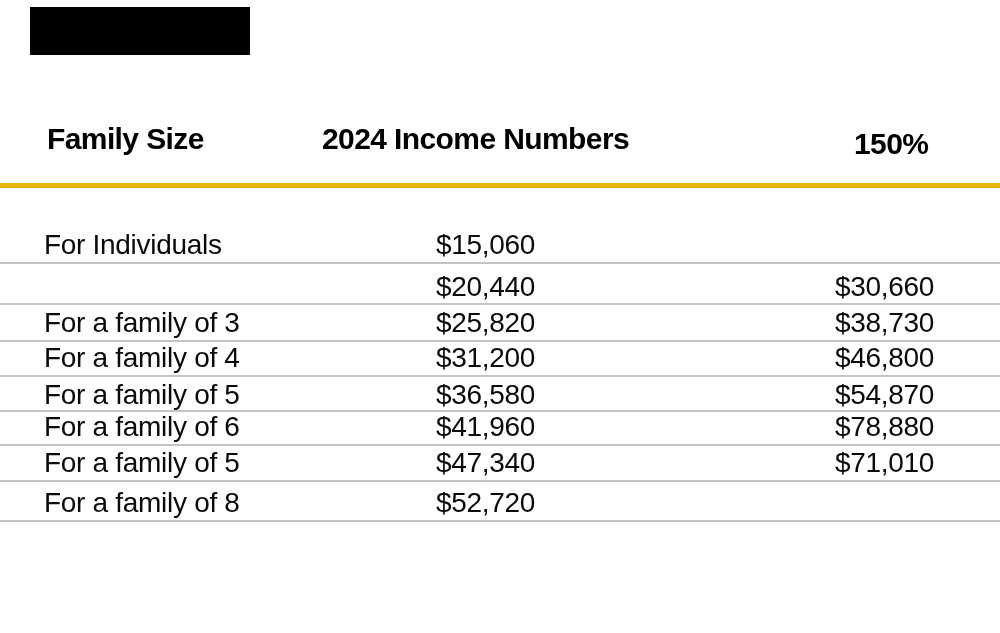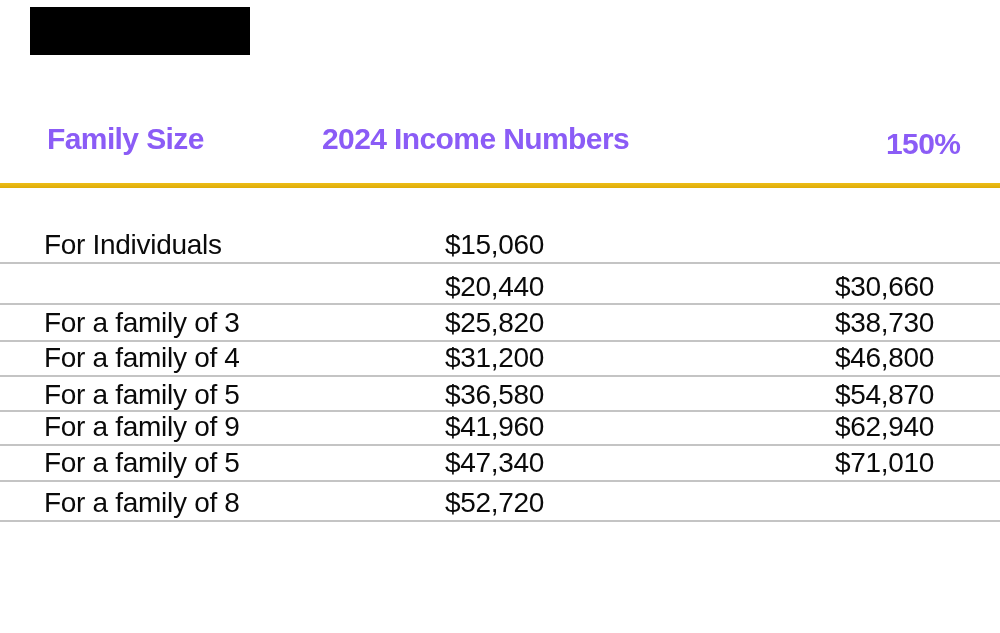--- a/index.html
+++ b/index.html
@@ -20,45 +20,45 @@
     height: 48px;
     background: #000000;
   }
   .hdr {
     position: absolute;
     font-weight: bold;
     font-size: 30px;
     line-height: 1;
     letter-spacing: -0.6px;
     white-space: nowrap;
-    color: #8b5cf6;
+    color: #000000;
   }
   .hdr-family { left: 47px;  top: 124px; }
   .hdr-income { left: 322px; top: 124px; }
-  .hdr-pct    { left: 886px; top: 129px; }
+  .hdr-pct    { left: 854px; top: 129px; }
   .accent-rule {
     position: absolute;
     left: 0;
     top: 183px;
     width: 1000px;
     height: 5px;
     background: linear-gradient(180deg, #ecbd18 0%, #dfac08 100%);
   }
   .row {
     position: absolute;
     left: 0;
     width: 1000px;
     height: 30px;
     font-size: 28px;
     line-height: 1;
     white-space: nowrap;
   }
   .cell { position: absolute; top: 0; letter-spacing: -0.3px; }
   .c1 { left: 44px; }
-  .c2 { left: 436px; margin-left: 9px; }
+  .c2 { left: 436px; }
   .c3 { left: 835px; }
   .divider {
     position: absolute;
     left: 0;
     width: 1000px;
     height: 2px;
     background: #c4c4c4;
   }
 </style>
 </head>
@@ -101,23 +101,23 @@
   <div class="divider" style="top:375px"></div>
 
   <div class="row" style="top:381px">
     <span class="cell c1">For a family of 5</span>
     <span class="cell c2">$36,580</span>
     <span class="cell c3">$54,870</span>
   </div>
   <div class="divider" style="top:410px"></div>
 
   <div class="row" style="top:413px">
-    <span class="cell c1">For a family of 9</span>
+    <span class="cell c1">For a family of 6</span>
     <span class="cell c2">$41,960</span>
-    <span class="cell c3">$62,940</span>
+    <span class="cell c3">$78,880</span>
   </div>
   <div class="divider" style="top:444px"></div>
 
   <div class="row" style="top:449px">
     <span class="cell c1">For a family of 5</span>
     <span class="cell c2">$47,340</span>
     <span class="cell c3">$71,010</span>
   </div>
   <div class="divider" style="top:480px"></div>
 

